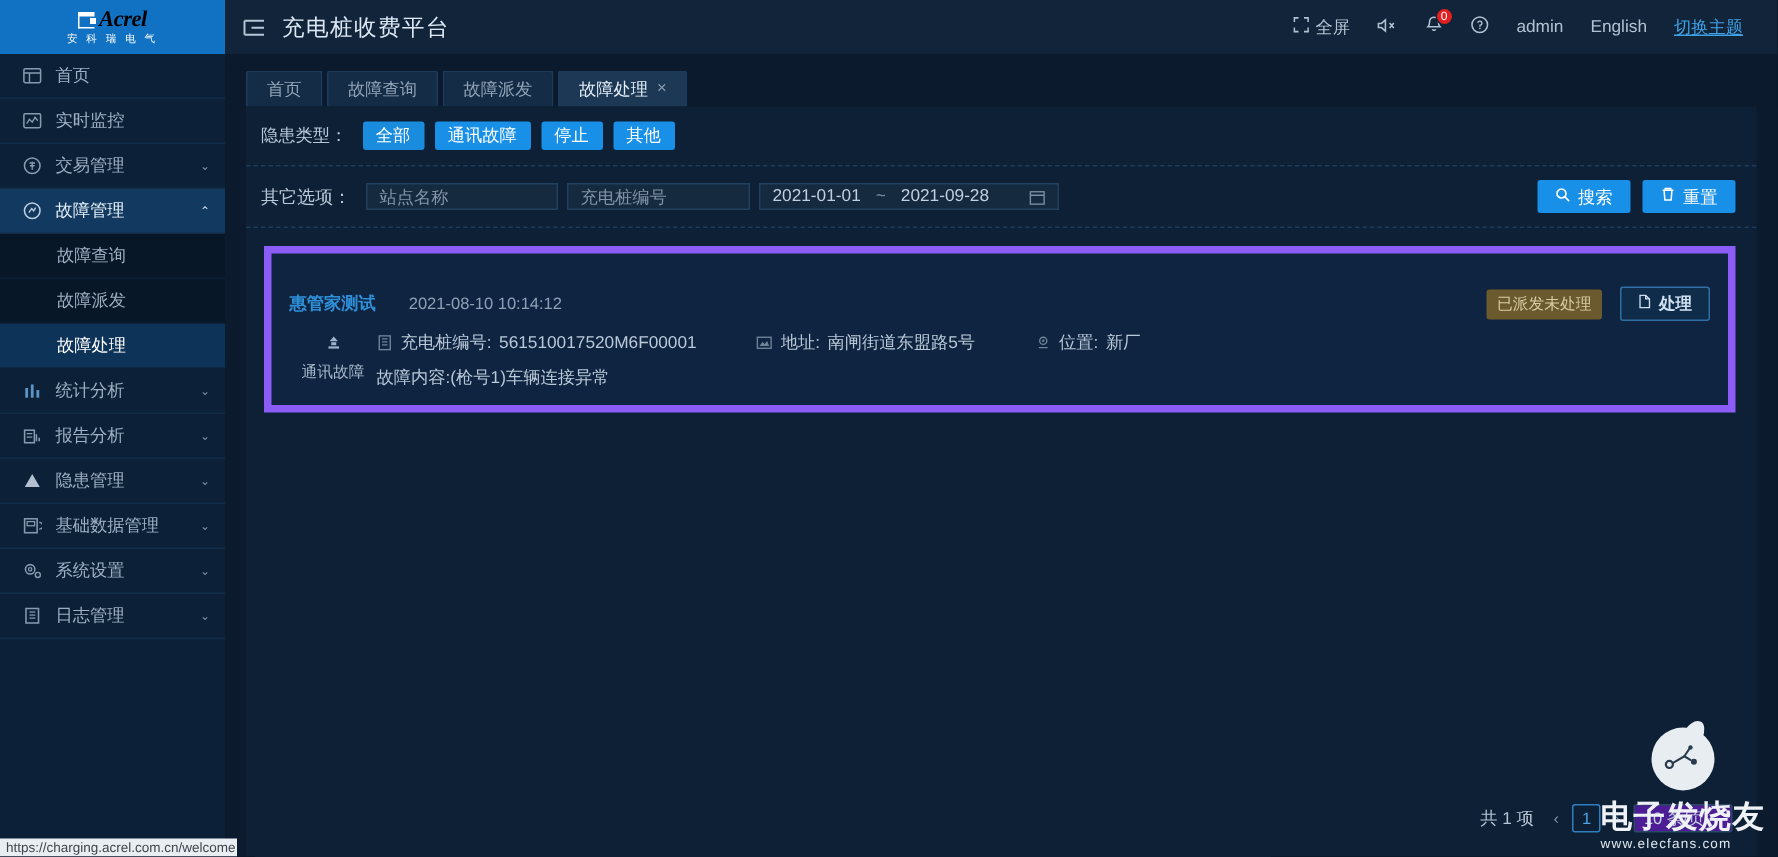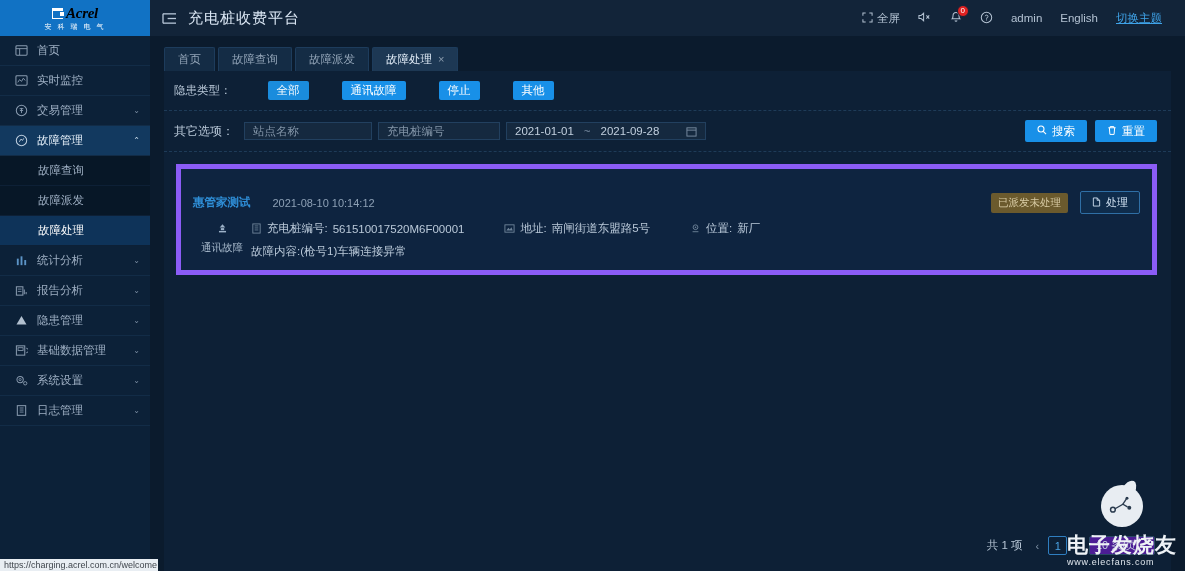--- a/index.html
+++ b/index.html
@@ -188,21 +188,20 @@
     display: flex; flex-direction: column;
     min-height: 0;
     position: relative;
   }
 
   .filter-row {
     display: flex; align-items: center;
     padding: 10px 14px 10px 10px;
     font-size: 11.5px;
     border-bottom: 1px dashed #1e3b58;
-    gap: 26px;
   }
   .filter-label {
     color: #b9c8d8; margin-right: 10px;
     white-space: nowrap;
   }
   .chip {
     height: 19px;
     padding: 0 9px;
     background: #1890e8;
     color: #fff;
@@ -280,20 +279,21 @@
   .handle-btn {
     border: 1px solid #2f6fa5;
     background: #0f2c4b;
     color: #cfe0f0;
     font-size: 11px;
     padding: 3px 11px;
     border-radius: 2px;
     display: inline-flex; align-items: center; gap: 5px;
     cursor: pointer;
     font-family: inherit;
+    font-weight: bold;
   }
 
   .rec-body {
     display: flex;
     margin-top: 7px;
   }
   .rec-type {
     width: 58px;
     display: flex; flex-direction: column;
     align-items: center; justify-content: flex-start;

